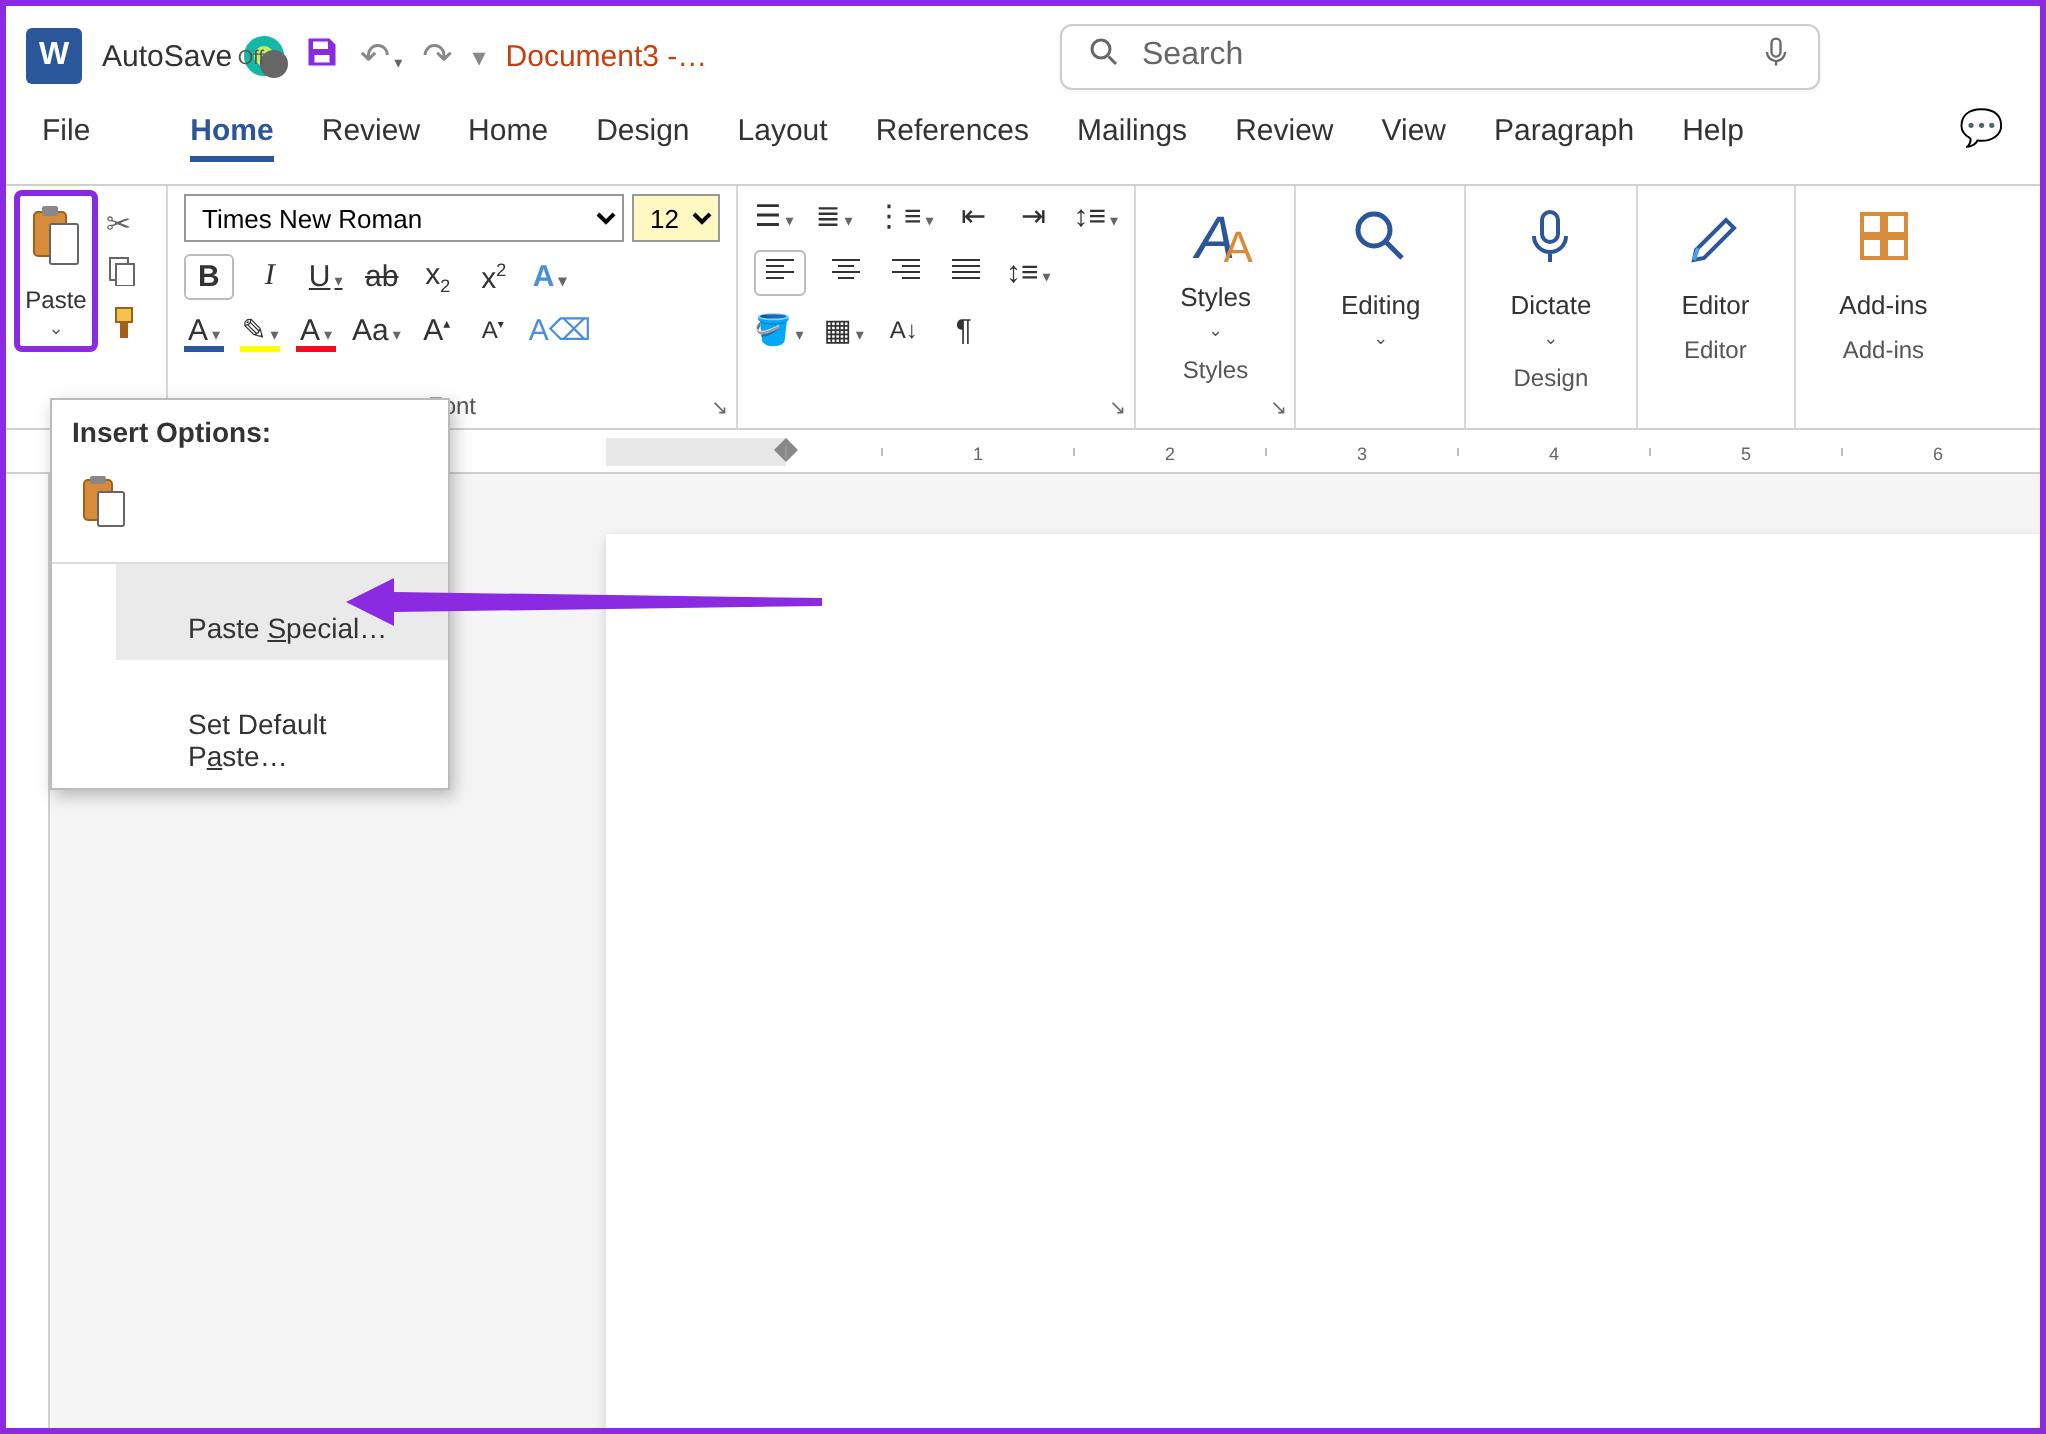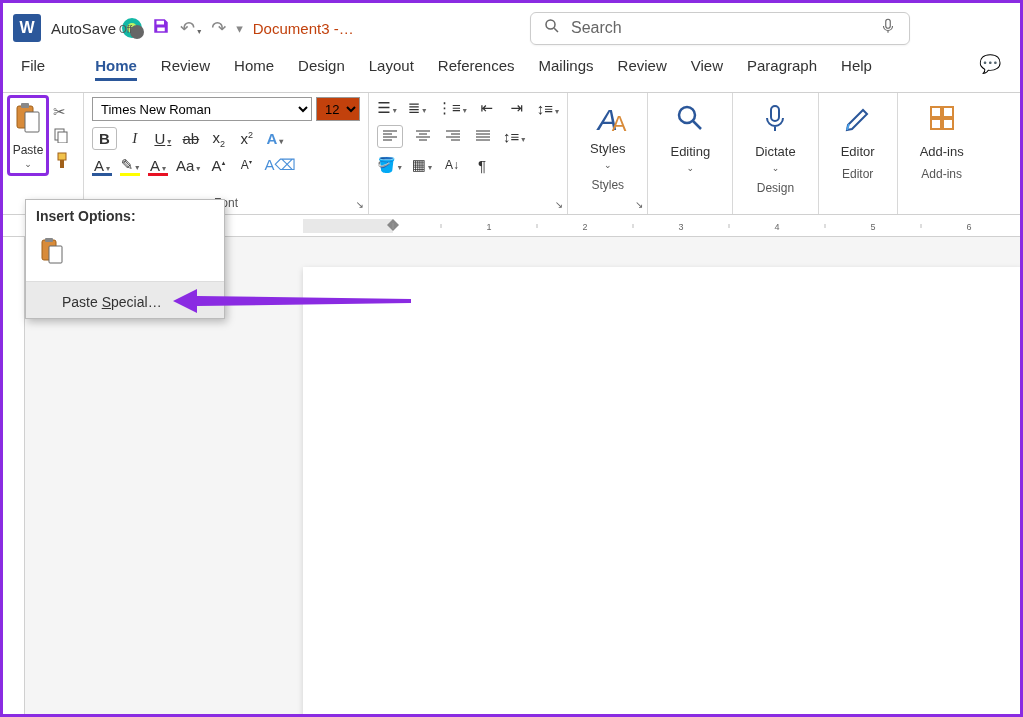--- a/index.html
+++ b/index.html
@@ -35,21 +35,21 @@
   
   .paste-btn { width: 42px; display: flex; flex-direction: column; align-items: center; gap: 2px; cursor: pointer; border: 3px solid #8a2be2; border-radius: 4px; padding: 4px 2px; margin: -2px 0; }
   .clipboard-icon { font-size: 26px; }
   .paste-label { font-size: 12px; color: #333; }
   .chev { font-size: 9px; color: #555; }
   .clip-col { display: flex; flex-direction: column; gap: 6px; padding: 6px 4px; font-size: 15px; color: #666; }
   
   
   .font-group .row1 { display: flex; gap: 4px; margin-bottom: 6px; }
   .font-combo { width: 220px; height: 24px; border: 1px solid #999; font-size: 13px; padding: 2px 4px; background: #fff; }
-  .size-combo { width: 44px; height: 24px; border: 1px solid #999; font-size: 13px; padding: 2px 4px; background: #c2410c; }
+  .size-combo { width: 44px; height: 24px; border: 1px solid #999; font-size: 13px; padding: 2px 4px; background: #fef9c3; }
   .font-group .row2, .font-group .row3 { display: flex; gap: 8px; align-items: center; font-size: 15px; color: #333; margin-bottom: 6px; }
   .btn-sm { min-width: 20px; text-align: center; cursor: pointer; position: relative; }
   .sub { font-size: 9px; vertical-align: sub; }
   .sup { font-size: 9px; vertical-align: super; }
   .color-bar { position: absolute; bottom: -2px; left: 0; right: 0; height: 3px; }
   .chev-sm { font-size: 8px; color: #666; margin-left: 2px; }
   
   
   .para-group .row { display: flex; gap: 10px; align-items: center; font-size: 15px; color: #333; margin-bottom: 8px; }
   .para-group .row2 { display: flex; gap: 10px; align-items: center; font-size: 15px; color: #333; }
@@ -67,21 +67,21 @@
   .doc-area { position: absolute; top: 234px; left: 0; right: 0; bottom: 0; background: #f5f5f5; }
   .vruler { position: absolute; left: 0; top: 0; bottom: 0; width: 22px; background: #fff; border-right: 1px solid #d0d0d0; }
   .page { position: absolute; left: 300px; top: 30px; width: 720px; height: 460px; background: #fff; box-shadow: 0 2px 6px rgba(0,0,0,0.15); }
   
   
   .paste-menu { position: absolute; left: 22px; top: 196px; width: 200px; background: #fff; border: 1px solid #bbb; box-shadow: 2px 3px 8px rgba(0,0,0,0.25); z-index: 100; font-size: 14px; }
   .paste-menu-header { font-weight: bold; padding: 8px 10px 6px 10px; color: #333; font-size: 14px; }
   .paste-menu-icons { padding: 4px 10px 10px 10px; }
   .paste-menu-icon-wrap { display: inline-block; padding: 3px; }
   .paste-menu hr { border: none; border-top: 1px solid #ddd; margin: 0; }
-  .paste-menu-item { padding: 12px 10px 8px 36px; cursor: pointer; color: #333; }
+  .paste-menu-item { padding: 24px 10px 8px 36px; cursor: pointer; color: #333; margin-left: 32px; }
   .paste-menu-item.highlighted { background: #eaeaea; }
   .paste-menu-item u { text-decoration: underline; }
   
   
   .arrow-anno { position: absolute; left: 170px; top: 283px; z-index: 200; pointer-events: none; }
   
   .strike { text-decoration: line-through; }
   .underline { text-decoration: underline; }
   
   svg.icon-svg { width: 18px; height: 18px; }
@@ -364,19 +364,20 @@
     <span class="paste-menu-icon-wrap">
       <svg width="26" height="28" viewBox="0 0 26 28">
           <rect x="3" y="3" width="14" height="20" rx="2" fill="#d88b3a" stroke="#a0601a"></rect>
           <rect x="6" y="1" width="8" height="4" rx="1" fill="#888"></rect>
           <rect x="10" y="9" width="13" height="17" rx="1" fill="#fff" stroke="#666"></rect>
         </svg>
     </span>
   </div>
   <hr>
   <div class="paste-menu-item highlighted">Paste <u>S</u>pecial…</div>
+  <div class="paste-menu-item">Set Default P<u>a</u>ste…</div>
 </div>
 
 <div class="arrow-anno">
   <svg width="240" height="30" viewBox="0 0 240 30">
     <polygon points="0,15 24,3 24,10 238,13 238,17 24,20 24,27" fill="#8a2be2"></polygon>
   </svg>
 </div>
 
 </body></html>

